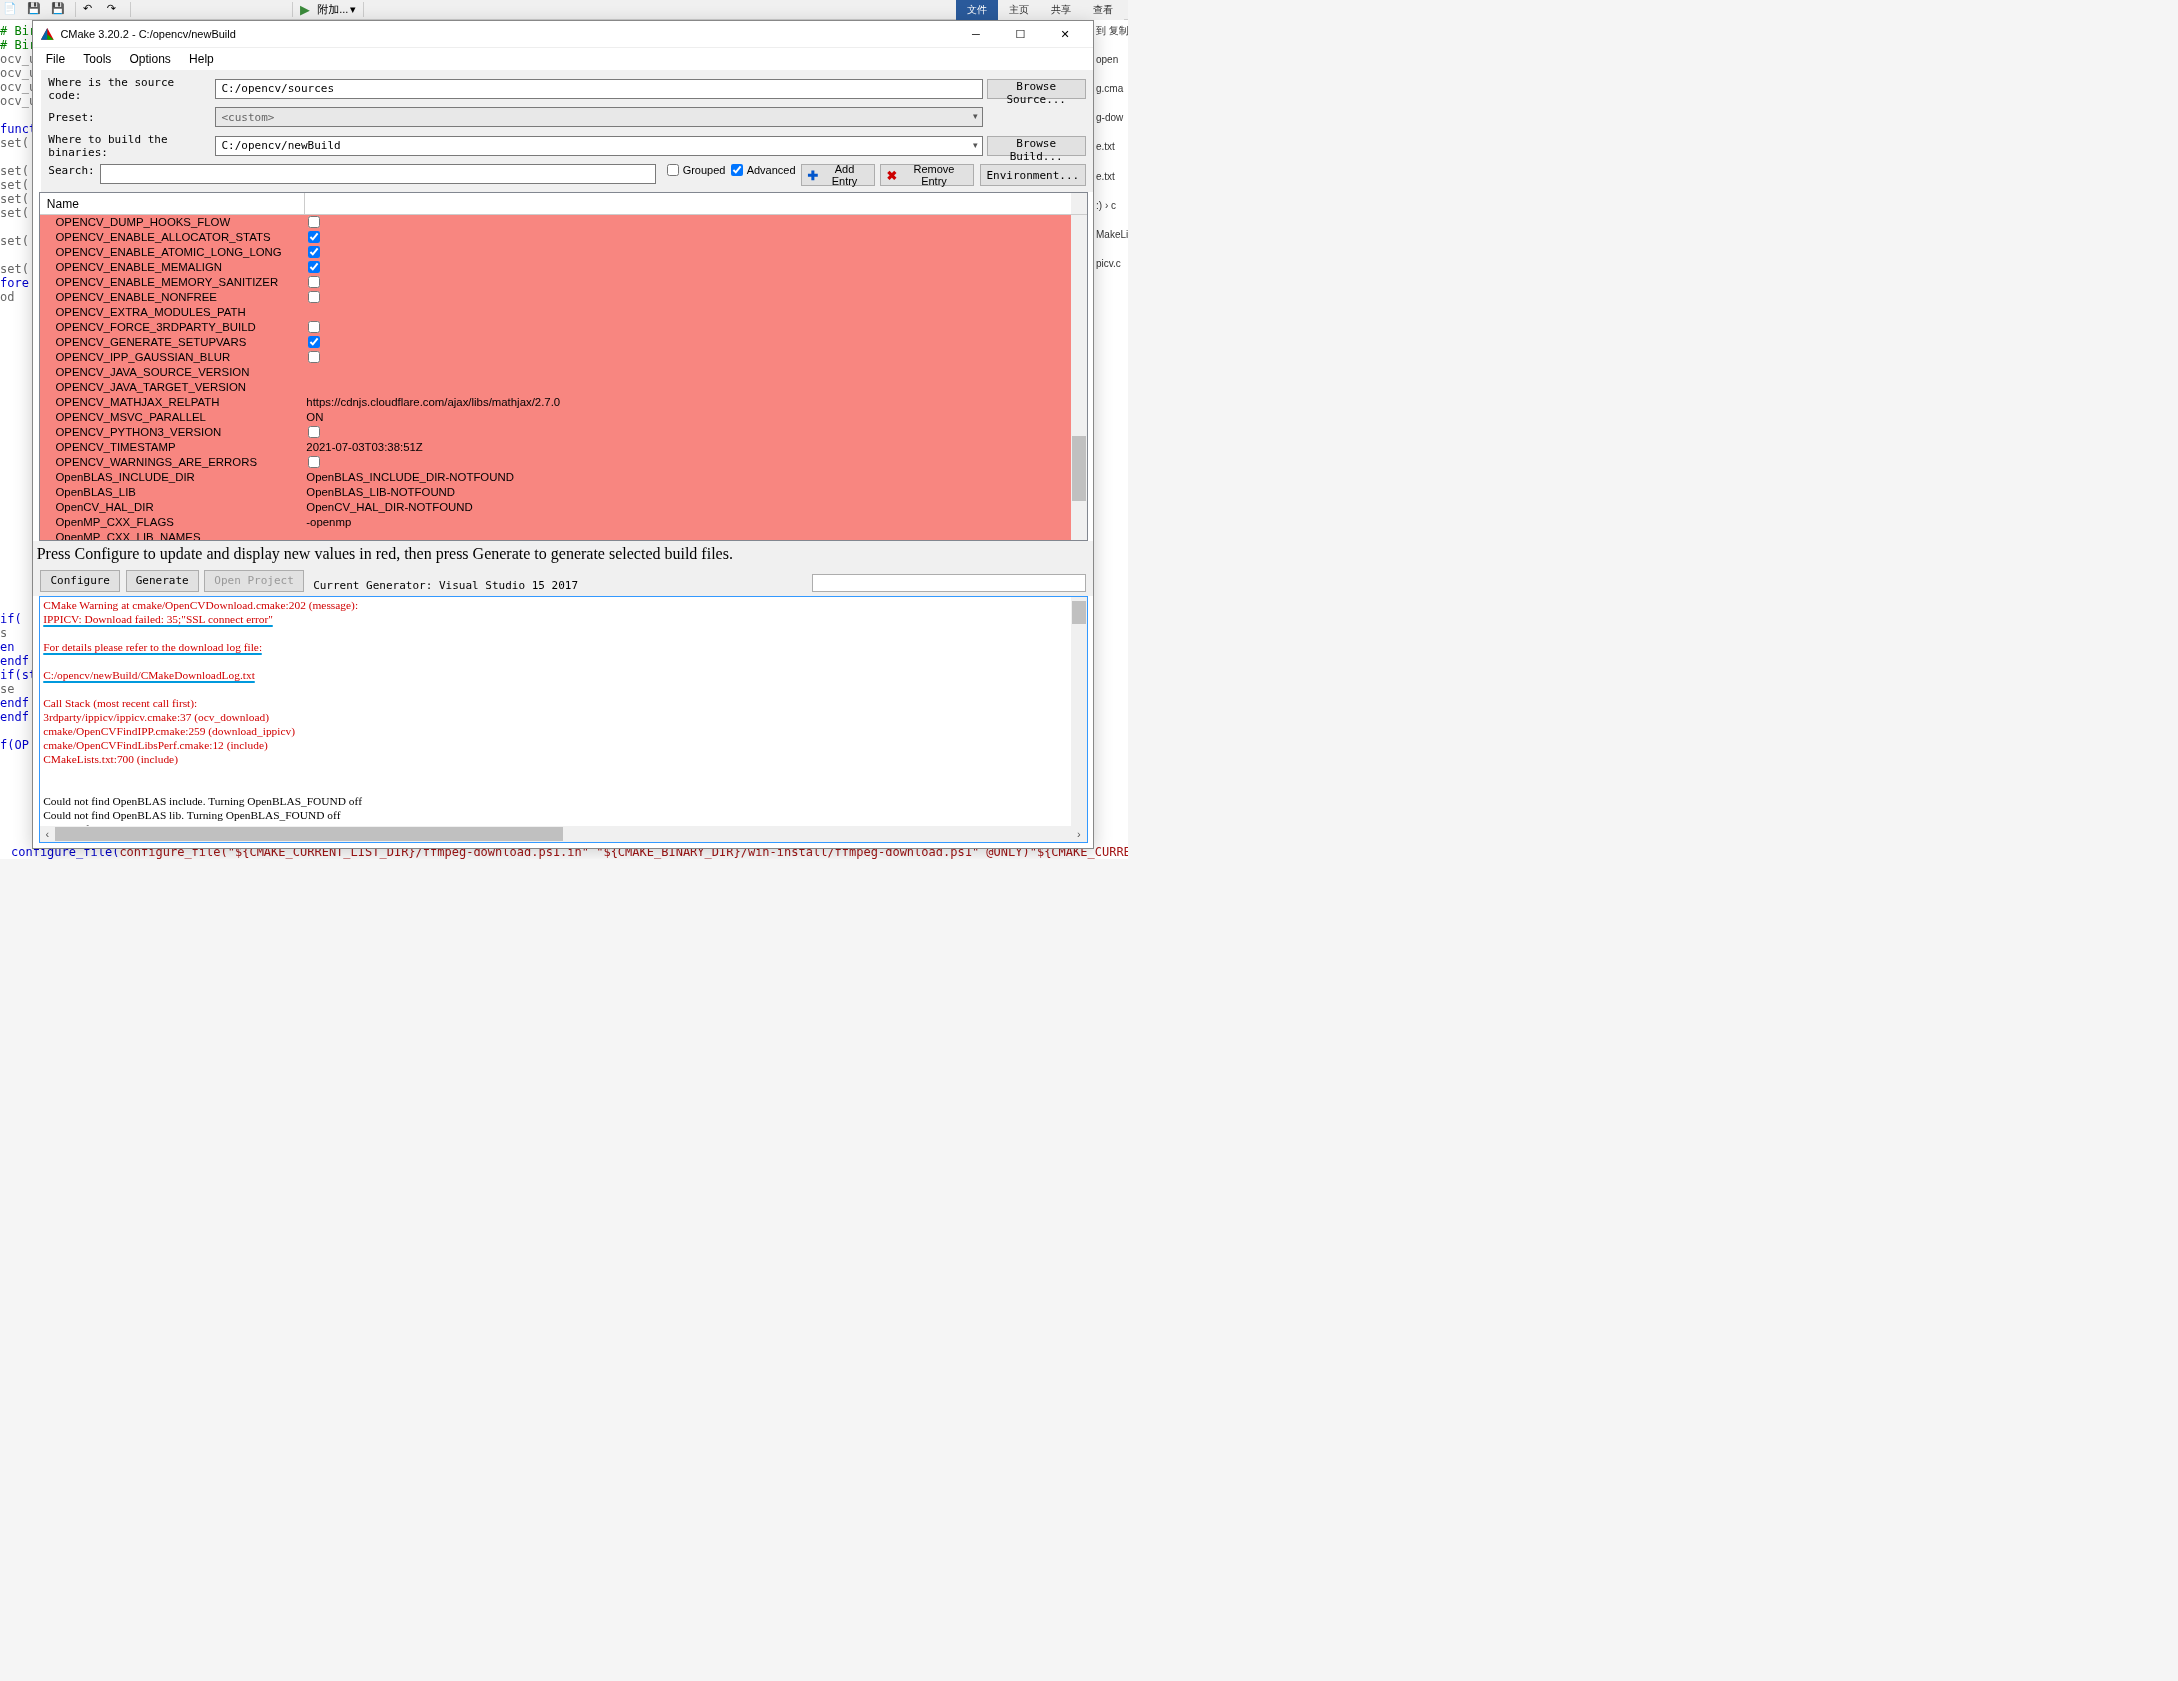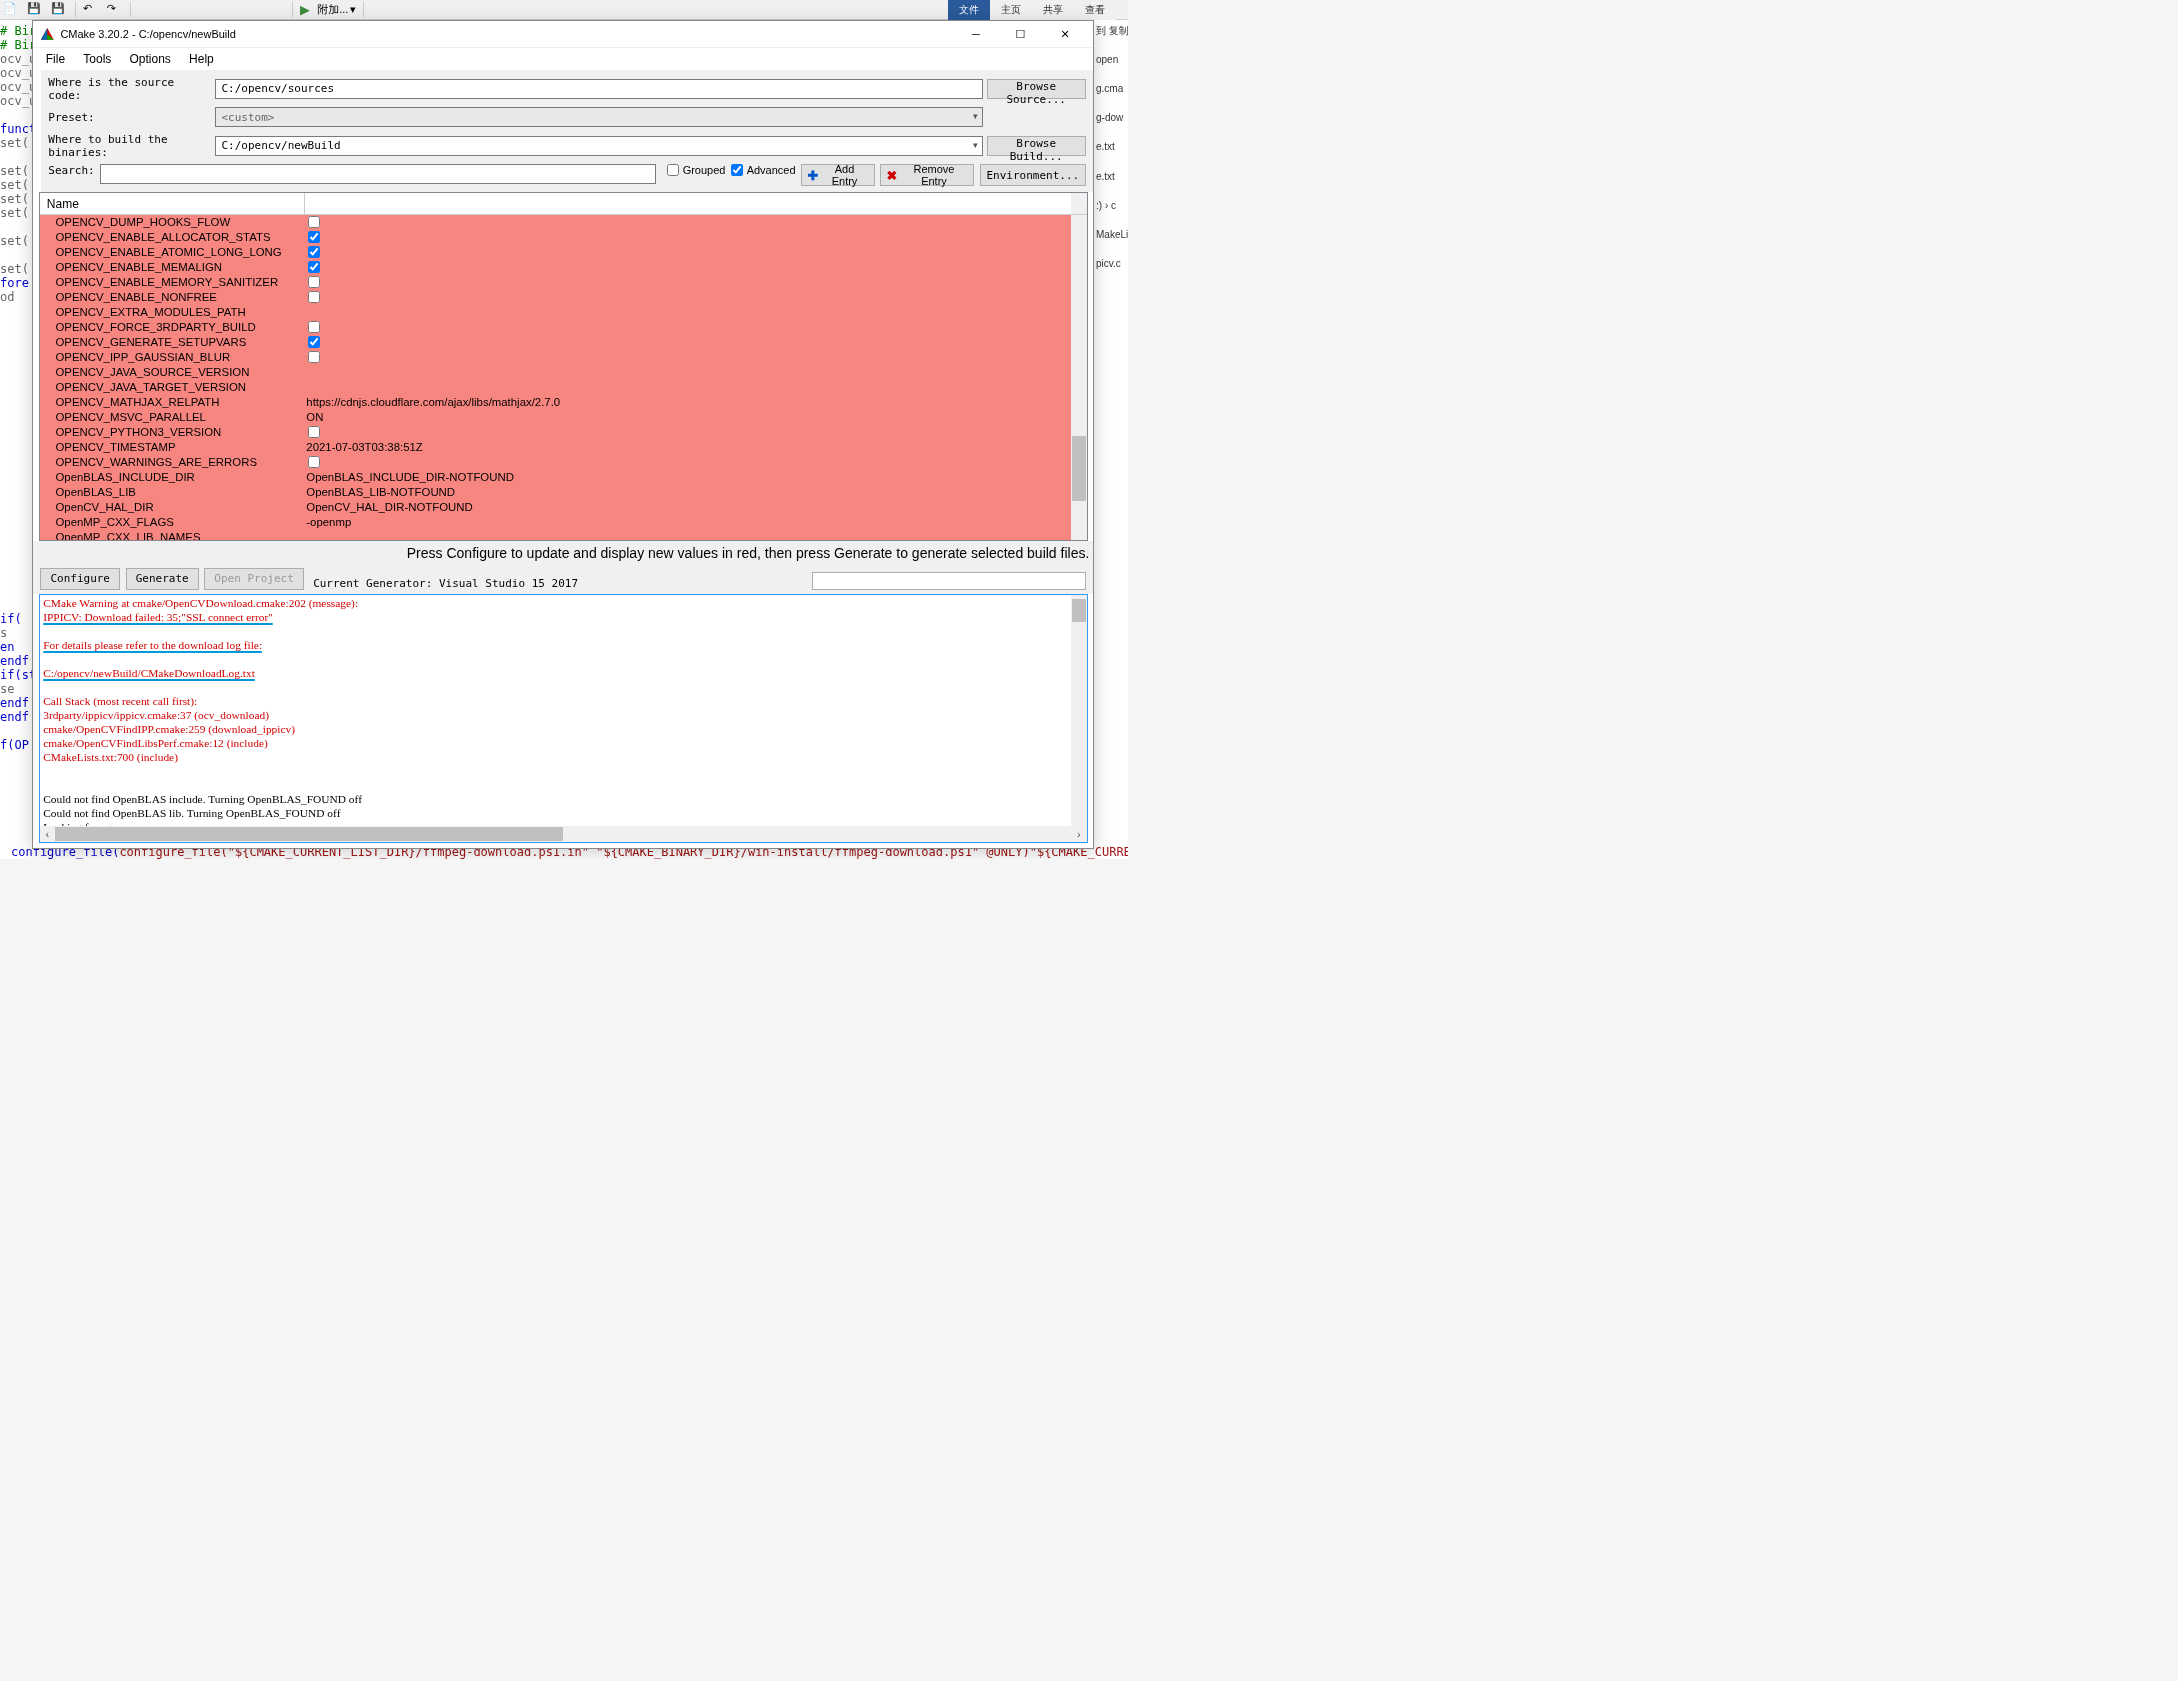--- a/index.html
+++ b/index.html
@@ -5,21 +5,21 @@
 * { box-sizing: border-box; margin: 0; padding: 0; }
 body { font-family: "Segoe UI", Tahoma, sans-serif; font-size: 11px; background: #f5f5f5; overflow: hidden; width: 1128px; height: 859px; position: relative; }
 
 
 .bg-ide { position: absolute; top: 0; left: 0; right: 0; bottom: 0; background: #fff; }
 .bg-toolbar { height: 20px; background: #f0f0f0; border-bottom: 0.9px solid #ccc; display: flex; align-items: center; gap: 7.3px; padding: 0 3.7px; }
 .bg-tb-icon { width: 16.4px; height: 14.6px; }
 .bg-sep { width: 0.9px; height: 14.6px; background: #ccc; }
 .bg-attach { color: #000; display: flex; align-items: center; gap: 1.8px; }
 .bg-play { color: #3a8a3a; font-size: 12.8px; }
-.bg-tabs { position: absolute; top: 0; right: 12px; display: flex; height: 20px; }
+.bg-tabs { position: absolute; top: 0; right: 4px; display: flex; height: 20px; }
 .bg-tab { padding: 2.7px 11px; font-size: 10px; }
 .bg-tab.active { background: #2a5a9b; color: #fff; }
 .bg-tab.inactive { background: #f0f0f0; color: #333; }
 .bg-code { position: absolute; left: 0; top: 20px; bottom: 0; width: 32px; font-family: Consolas, monospace; font-size: 12px; padding: 3.7px 0; }
 .bg-code-line { white-space: nowrap; color: #666; line-height: 14px; }
 .bg-code-line.green { color: #008000; }
 .bg-code-line.blue { color: #0000cc; }
 .bg-right { position: absolute; right: 0; top: 20px; bottom: 0; width: 32px; font-size: 10px; color: #333; padding-top: 3.7px; }
 .bg-right div { white-space: nowrap; line-height: 14.6px; }
 .bg-bottom { position: absolute; bottom: 0; left: 0; right: 0; font-family: Consolas, monospace; font-size: 12px; color: #333; white-space: nowrap; padding-left: 11px; }
@@ -63,21 +63,21 @@
 .th-scroll { width: 15.5px; background: #f0f0f0; }
 .table-body { flex: 1; overflow: hidden; position: relative; display: flex; }
 .table-rows { flex: 1; background: #f88680; overflow: hidden; }
 .tr { display: flex; height: 15px; align-items: center; font-size: 11.4px; }
 .td-name { width: 265px; padding-left: 16px; white-space: nowrap; overflow: hidden; }
 .td-value { flex: 1; padding-left: 1.8px; display: flex; align-items: center; }
 .td-value input[type=checkbox] { width: 12px; height: 12px; margin-left: 1.8px; }
 .vscroll { width: 15.5px; background: #f0f0f0; position: relative; }
 .vscroll-thumb { position: absolute; left: 0.9px; right: 0.9px; background: #c0c0c0; }
 
-.hint-bar { text-align: right; padding: 3.7px; font-family: Liberation Sans, sans-serif; font-size: 14px; background: #f0f0f0; }
+.hint-bar { text-align: left; padding: 3.7px; font-family: Liberation Serif, serif; font-size: 16px; background: #f0f0f0; }
 
 .action-row { display: flex; align-items: flex-end; gap: 5.5px; padding: 3.7px 7.3px; background: #f0f0f0; }
 .action-btn { height: 22px; padding: 0 9.1px; font-family: Consolas, monospace; font-size: 11px; background: #e1e1e1; border: 0.9px solid #adadad; }
 .action-btn.disabled { color: #999; }
 .gen-info { font-family: Consolas, monospace; font-size: 11px; padding-left: 3.7px; flex: 1; }
 .progress-box { width: 274px; height: 18.3px; border: 0.9px solid #adadad; background: #fff; }
 
 .output-wrap { flex: 1; display: flex; flex-direction: column; margin: 0 5.5px 5.5px 5.5px; border: 0.9px solid #3399ff; background: #fff; min-height: 0; }
 .output-body { flex: 1; display: flex; overflow: hidden; }
 .output-text { flex: 1; padding: 1.8px 3.7px; font-family: Liberation Serif, serif; font-size: 11.4px; line-height: 14px; overflow: hidden; white-space: nowrap; }

